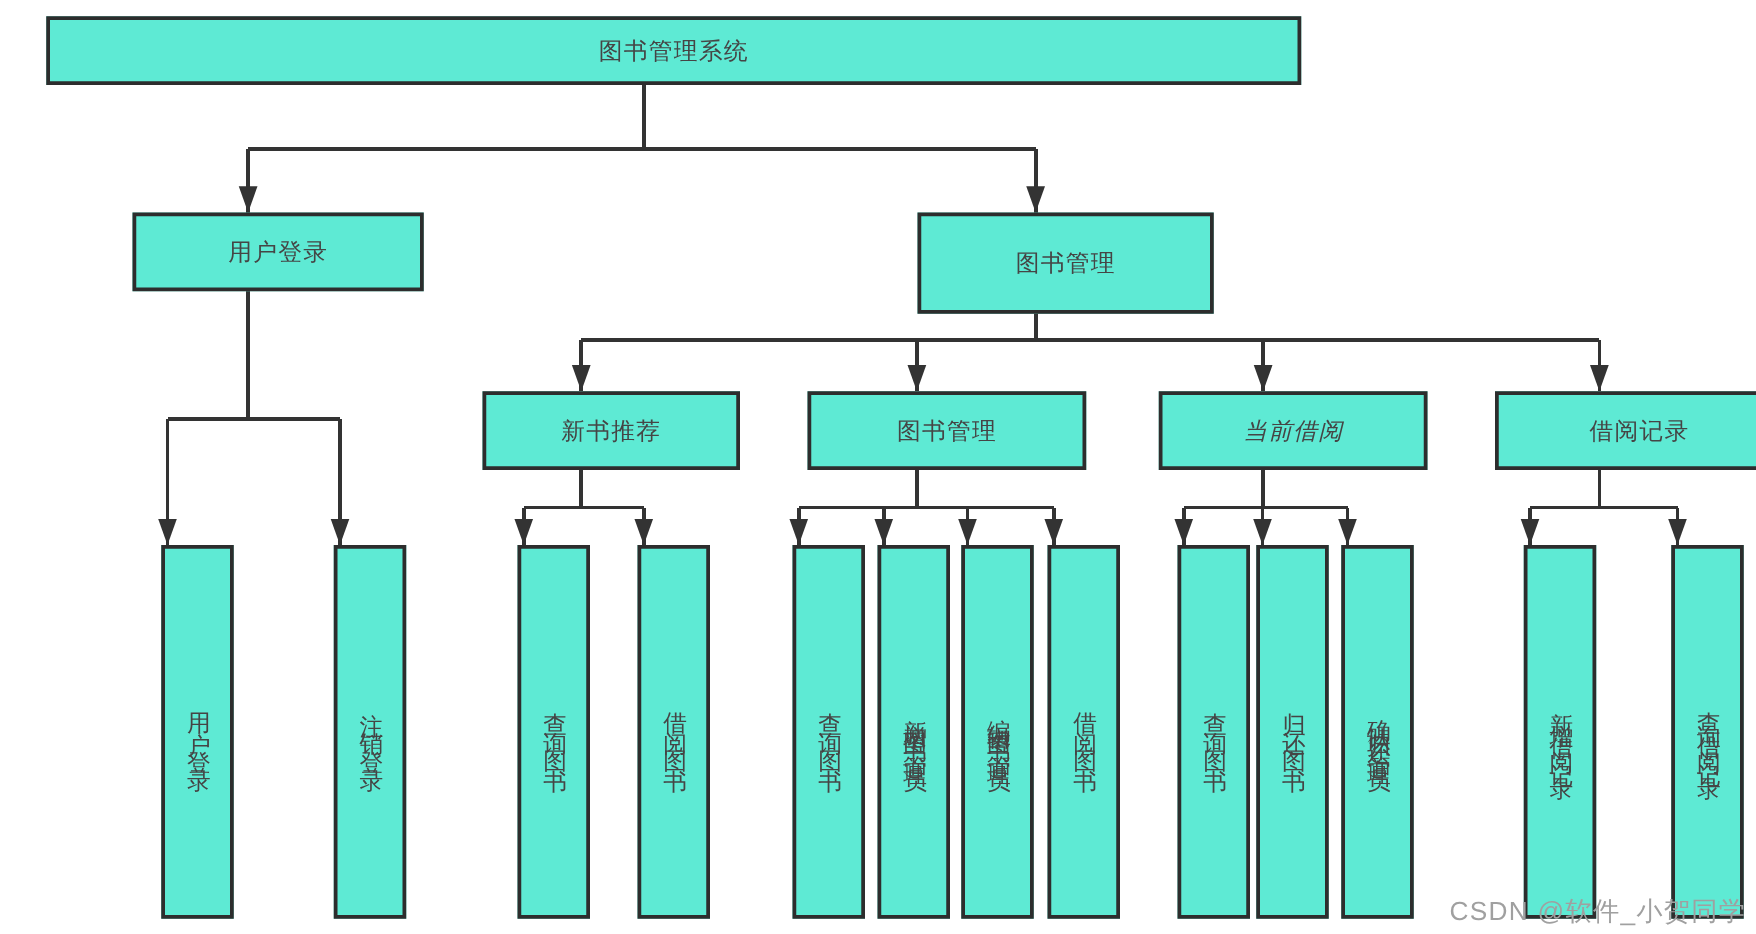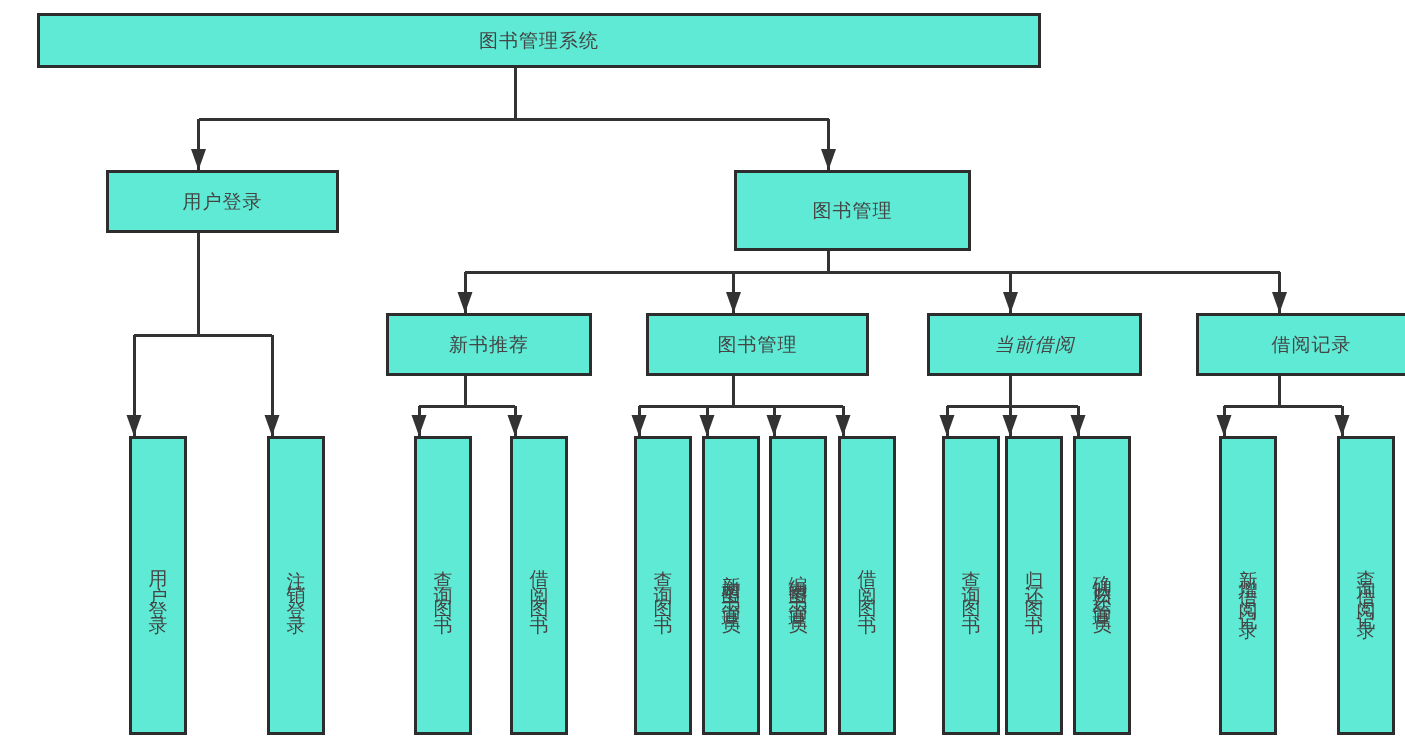--- a/index.html
+++ b/index.html
@@ -152,13 +152,14 @@
       <div class="node vertical" style="left: 1049px; top: 436px; width: 58px; height: 299px; border-color: rgb(45, 45, 45); color: rgb(69, 69, 69);">
         <span style="letter-spacing: 0.3em;">确认归还（管理员）</span>
       </div>
       <div class="node vertical" style="left: 1195px; top: 436px; width: 58px; height: 299px; border-color: rgb(45, 45, 45); color: rgb(69, 69, 69);">
         <span style="letter-spacing: 0.55em;">新增借阅记录</span>
       </div>
       <div class="node vertical" style="left: 1313px; top: 436px; width: 58px; height: 299px; border-color: rgb(45, 45, 45); color: rgb(69, 69, 69);">
         <span style="letter-spacing: 0.55em;">查询借阅记录</span>
       </div>
     </div>
+  <div class="watermark">CSDN @软件_小贺同学</div>
 </div>
 
 </body></html>

